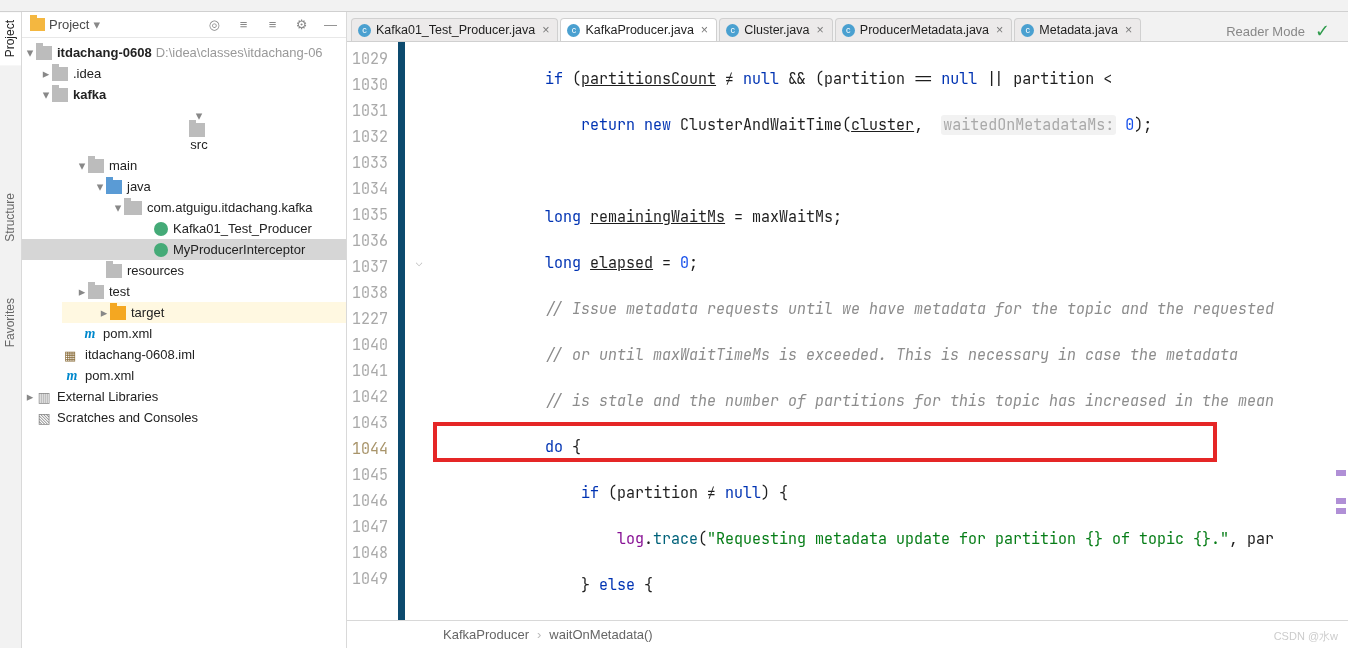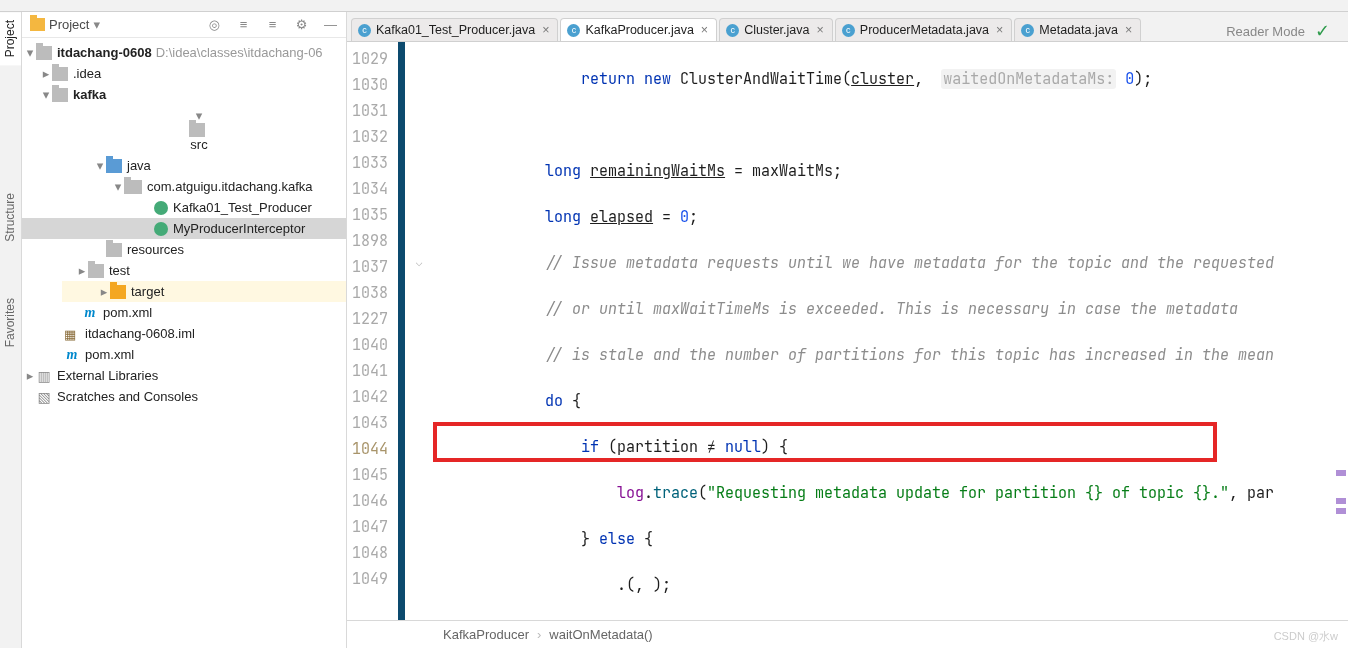--- a/index.html
+++ b/index.html
@@ -210,20 +210,25 @@
       <div class="tree-row" style="padding-left:18px;">
         <span class="arrow down"></span>
           <span class="node-ico folder-ico"></span>
         <span class="node-label" style="font-weight:bold;">kafka</span>
       </div>
       <div class="tree-row" style="padding-left:36px;flex-direction:column;">
         <span class="arrow down"></span>
           <span class="node-ico folder-ico"></span>
         <span class="node-label">src</span>
       </div>
+      <div class="tree-row" style="padding-left:54px;">
+        <span class="arrow down"></span>
+          <span class="node-ico folder-ico"></span>
+        <span class="node-label">main</span>
+      </div>
       <div class="tree-row" style="padding-left:72px;">
         <span class="arrow down"></span>
           <span class="node-ico folder-ico folder-blue"></span>
         <span class="node-label">java</span>
       </div>
       <div class="tree-row" style="padding-left:90px;">
         <span class="arrow down"></span>
           <span class="node-ico folder-ico folder-dots"></span>
         <span class="node-label">com.atguigu.itdachang.kafka</span>
       </div>
@@ -316,21 +321,21 @@
 
     <div class="code-area">
       <div class="gutter">
         <div class="ln">1029</div>
         <div class="ln">1030</div>
         <div class="ln">1031</div>
         <div class="ln">1032</div>
         <div class="ln">1033</div>
         <div class="ln">1034</div>
         <div class="ln">1035</div>
-        <div class="ln">1898</div>
+        <div class="ln">1036</div>
         <div class="ln">1037</div>
         <div class="ln">1038</div>
         <div class="ln">1227</div>
         <div class="ln">1040</div>
         <div class="ln">1041</div>
         <div class="ln">1042</div>
         <div class="ln">1043</div>
         <div class="ln hl">1044</div>
         <div class="ln">1045</div>
         <div class="ln">1046</div>
@@ -356,20 +361,21 @@
           <div class="fg"></div>
         <div class="fg"></div>
           <div class="fg"></div>
           <div class="fg"></div>
           <div class="fg"></div>
           <div class="fg"></div>
           <div class="fg"></div>
       </div>
 
       <div class="code">
+<div class="line">            <span class="kw">if</span> (<span class="und">partitionsCount</span> ≠ <span class="kw">null</span> &amp;&amp; (<span>partition</span> == <span class="kw">null</span> || <span>partition</span> &lt; </div>
 <div class="line">                <span class="kw">return</span> <span class="kw">new</span> <span>ClusterAndWaitTime</span>(<span class="und">cluster</span>,  <span class="hint">waitedOnMetadataMs:</span> <span style="color:#1750eb;">0</span>);</div>
 <div class="line"></div>
 <div class="line">            <span class="kw">long</span> <span class="und">remainingWaitMs</span> = <span>maxWaitMs</span>;</div>
 <div class="line">            <span class="kw">long</span> <span class="und">elapsed</span> = <span style="color:#1750eb;">0</span>;</div>
 <div class="line">            <span class="cm">// Issue metadata requests until we have metadata for the topic and the requested</span></div>
 <div class="line">            <span class="cm">// or until maxWaitTimeMs is exceeded. This is necessary in case the metadata</span></div>
 <div class="line">            <span class="cm">// is stale and the number of partitions for this topic has increased in the mean</span></div>
 <div class="line">            <span class="kw">do</span> {</div>
 <div class="line">                <span class="kw">if</span> (<span>partition</span> ≠ <span class="kw">null</span>) {</div>
 <div class="line">                    <span class="var">log</span>.<span class="fn">trace</span>(<span class="st">"Requesting metadata update for partition {} of topic {}."</span>, <span>par</span></div>

